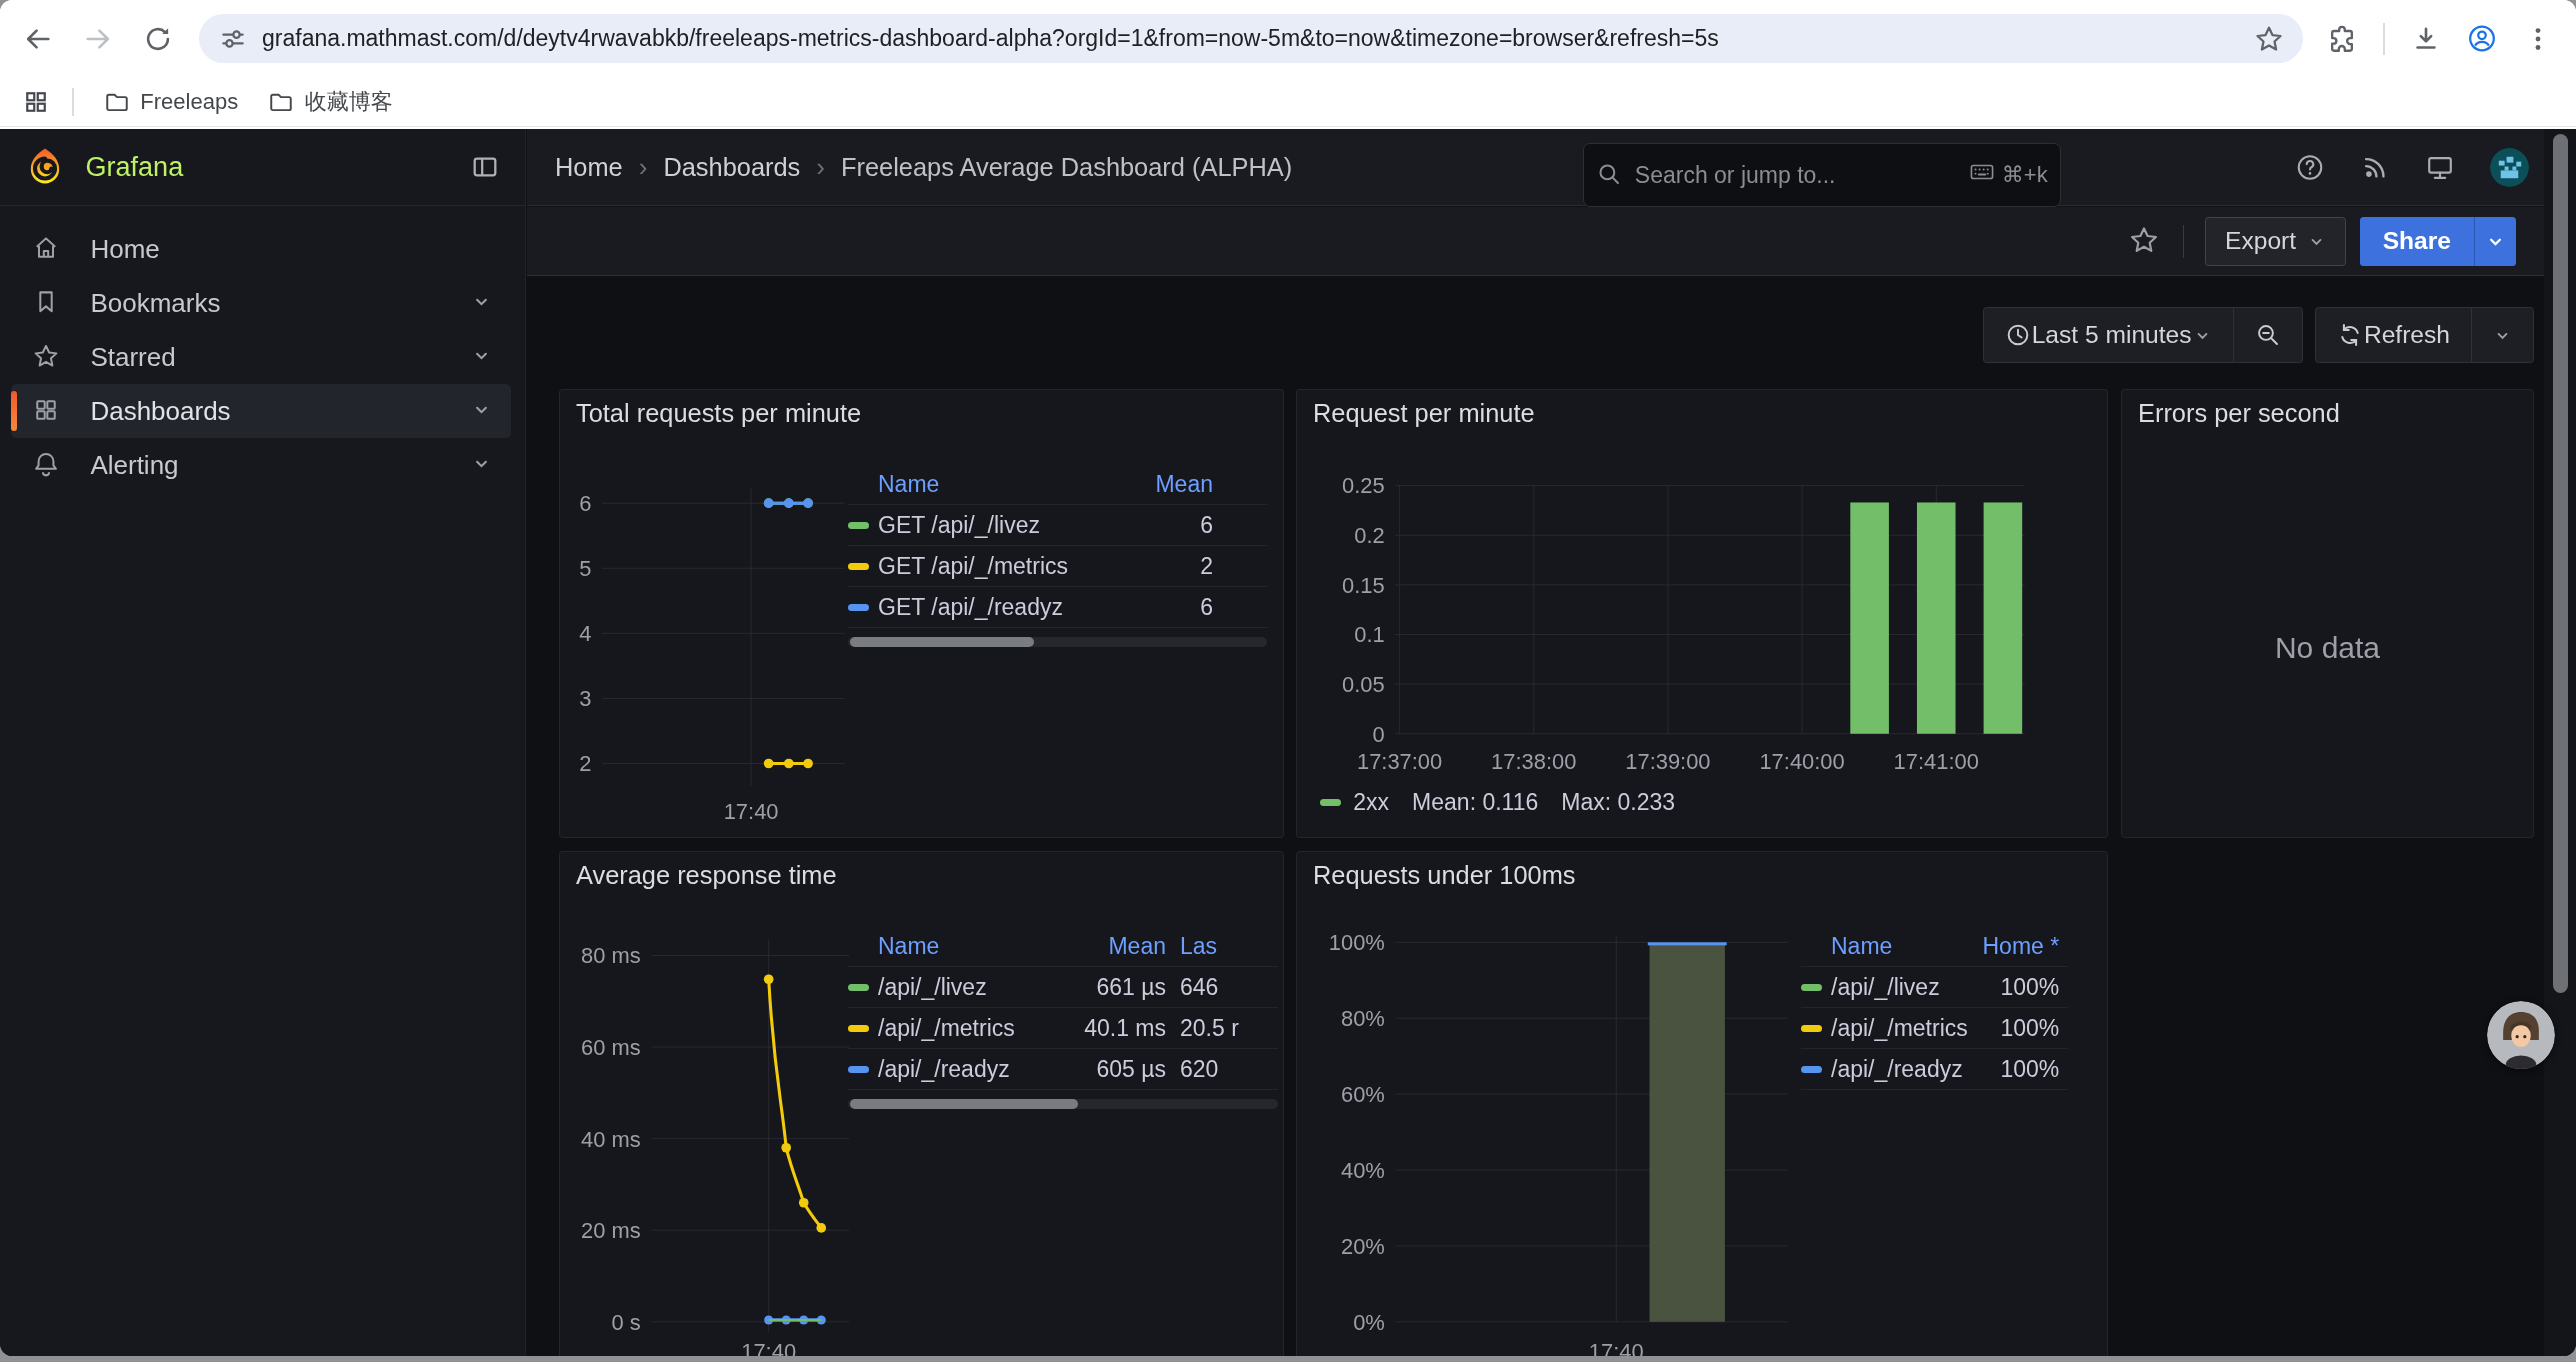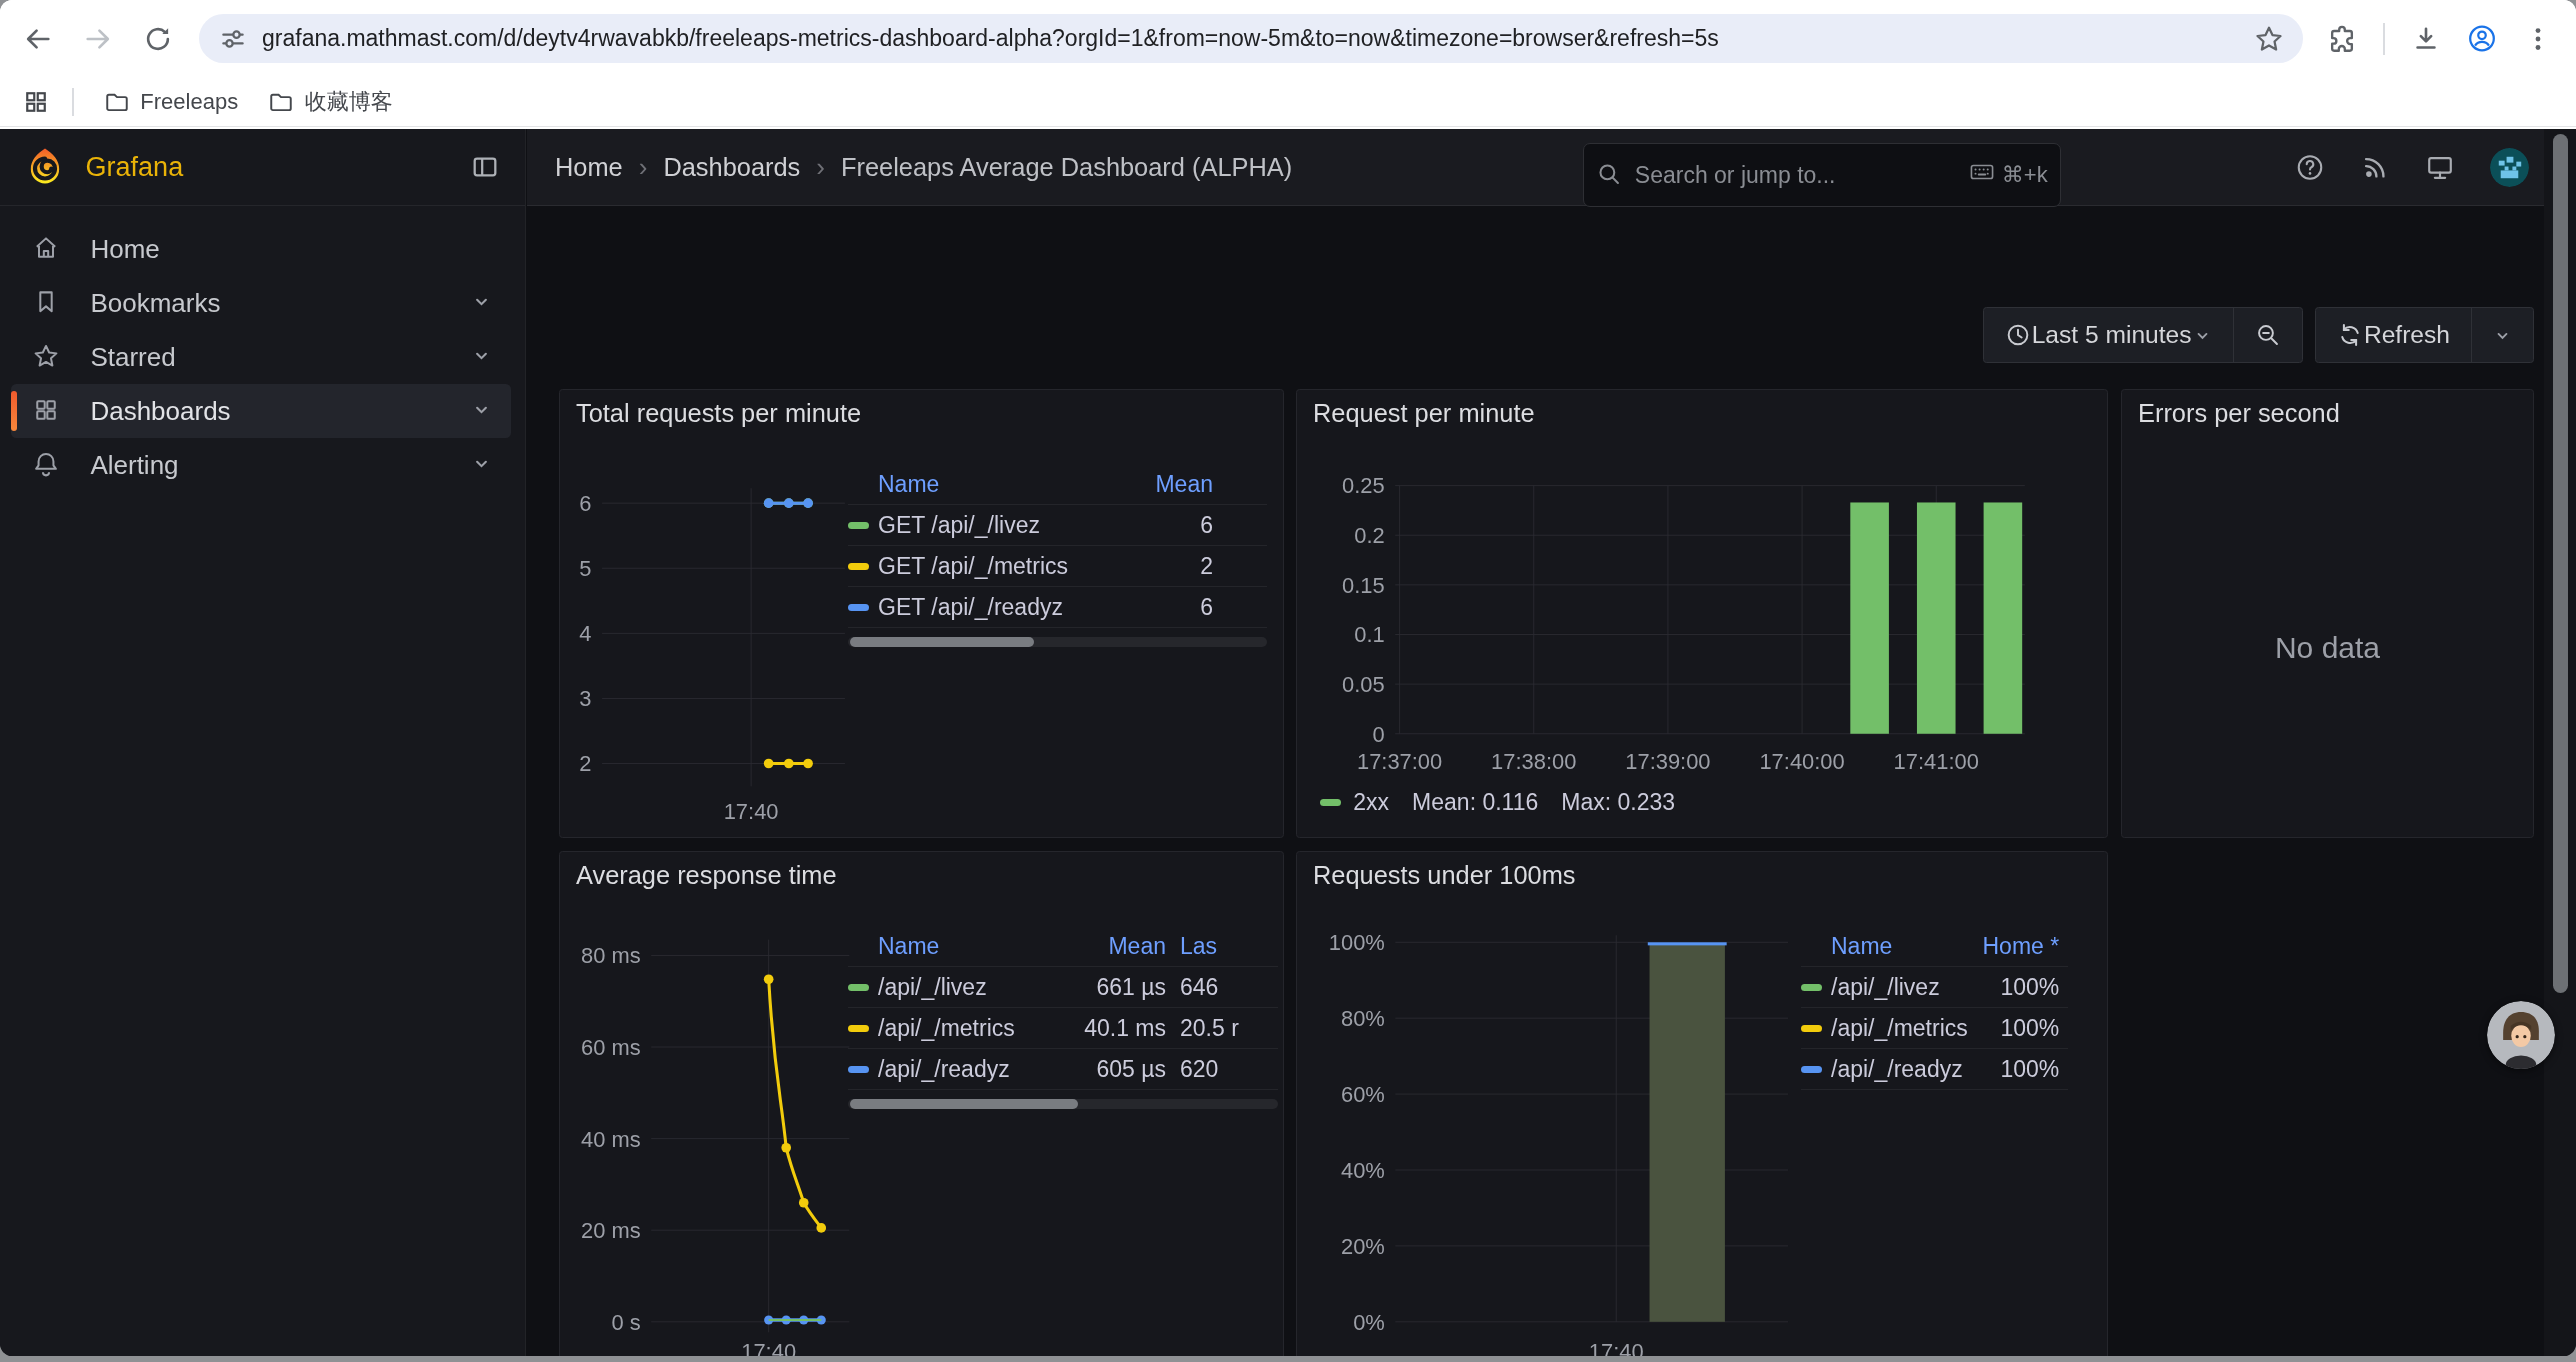--- a/index.html
+++ b/index.html
@@ -27,21 +27,21 @@
   .bookmarks { height:50px; background:#fff; border-bottom:0.9px solid #e3e4e6;
     display:flex; align-items:center; padding:0 21px; color:#44474c; }
   .bm-item { display:flex; align-items:center; gap:10.5px; margin-left:30px; font-size:22px; cursor:pointer; }
   .bm-div { width:1.8px; height:28px; background:#dadce0; margin-left:21px; }
 
   
   .page { position:absolute; top:129px; left:0; right:0; bottom:0; background:#0f1014; overflow:hidden; }
 
   .sidebar { position:absolute; left:0; top:0; bottom:0; width:526px; background:#17181d; border-right:0.9px solid #222327; }
   .logo-row { height:77px; border-bottom:0.9px solid #25262b; display:flex; align-items:center; padding:0 24.6px; }
-  .brand { font-size:27px; color:#eab308; margin-left:21px; flex:1; }
+  .brand { font-size:27px; color:#bef264; margin-left:21px; flex:1; }
   .nav-list { padding-top:16px; }
   .nav-item { position:relative; height:54px; margin:0 14px 0 11.4px; padding-left:21px; border-radius:5.3px;
     display:flex; align-items:center; color:#9da0a8; cursor:pointer; }
   .nav-item .lbl { margin-left:30px; font-size:26px; color:#c7c9ce; }
   .nav-item .chev { position:absolute; right:19px; color:#9da0a8; }
   .nav-item.active { background:#23252c; }
   .nav-item.active::before { content:""; position:absolute; left:0; top:7px; bottom:7px; width:6.1px;
     border-radius:3.5px; background:linear-gradient(180deg,#ef5a2d,#f8883b); }
   .nav-item.active .lbl { color:#e2e3e7; }
 
@@ -326,20 +326,40 @@
                 <rect x="27" y="14" width="5" height="5"></rect>
                 <rect x="11" y="23" width="18" height="8"></rect>
                 <rect x="15" y="19" width="4" height="4"></rect>
                 <rect x="23" y="19" width="4" height="4"></rect>
               </g>
             </svg>
         </span>
       </div>
     </header>
 
+    <div class="gf-subheader">
+      <span class="sub-star"><svg width="32" height="32" viewBox="0 0 32 32" fill="none" stroke="currentColor" stroke-width="2.2" stroke-linejoin="round">
+            <path d="M16 4.5 l3.6 7.5 8.3 1 -6.2 5.7 1.6 8.2 -7.3 -4.1 -7.3 4.1 1.6 -8.2 -6.2 -5.7 8.3 -1 z"></path>
+          </svg></span>
+      <span class="sub-div"></span>
+      <button class="btn-export" style="font-family:'Liberation Sans',sans-serif">
+        <span>Export</span>
+        <svg width="19" height="19" viewBox="0 0 24 24" fill="none" stroke="#9da0a8" stroke-width="2.4" stroke-linecap="round">
+            <path d="M7 10 l5 5 5-5"></path>
+          </svg>
+      </button>
+      <div class="share">
+        <span class="share-main">Share</span>
+        <span class="share-caret">
+            <svg width="21" height="21" viewBox="0 0 24 24" fill="none" stroke="#fff" stroke-width="2.6" stroke-linecap="round">
+              <path d="M7 10 l5 5 5-5"></path>
+            </svg>
+          </span>
+      </div>
+    </div>
 
     <div class="gf-toolbar">
       <div class="tgroup">
         <span class="tseg">
           <svg width="26" height="26" viewBox="0 0 32 32" fill="none" stroke="#c9cbd1" stroke-width="2.4" stroke-linecap="round">
               <circle cx="16" cy="16" r="11.5"></circle>
               <path d="M16 9.5 V16 l4.5 3"></path>
             </svg>
           <span>Last 5 minutes</span>
           <svg width="19" height="19" viewBox="0 0 24 24" fill="none" stroke="#9da0a8" stroke-width="2.4" stroke-linecap="round">

